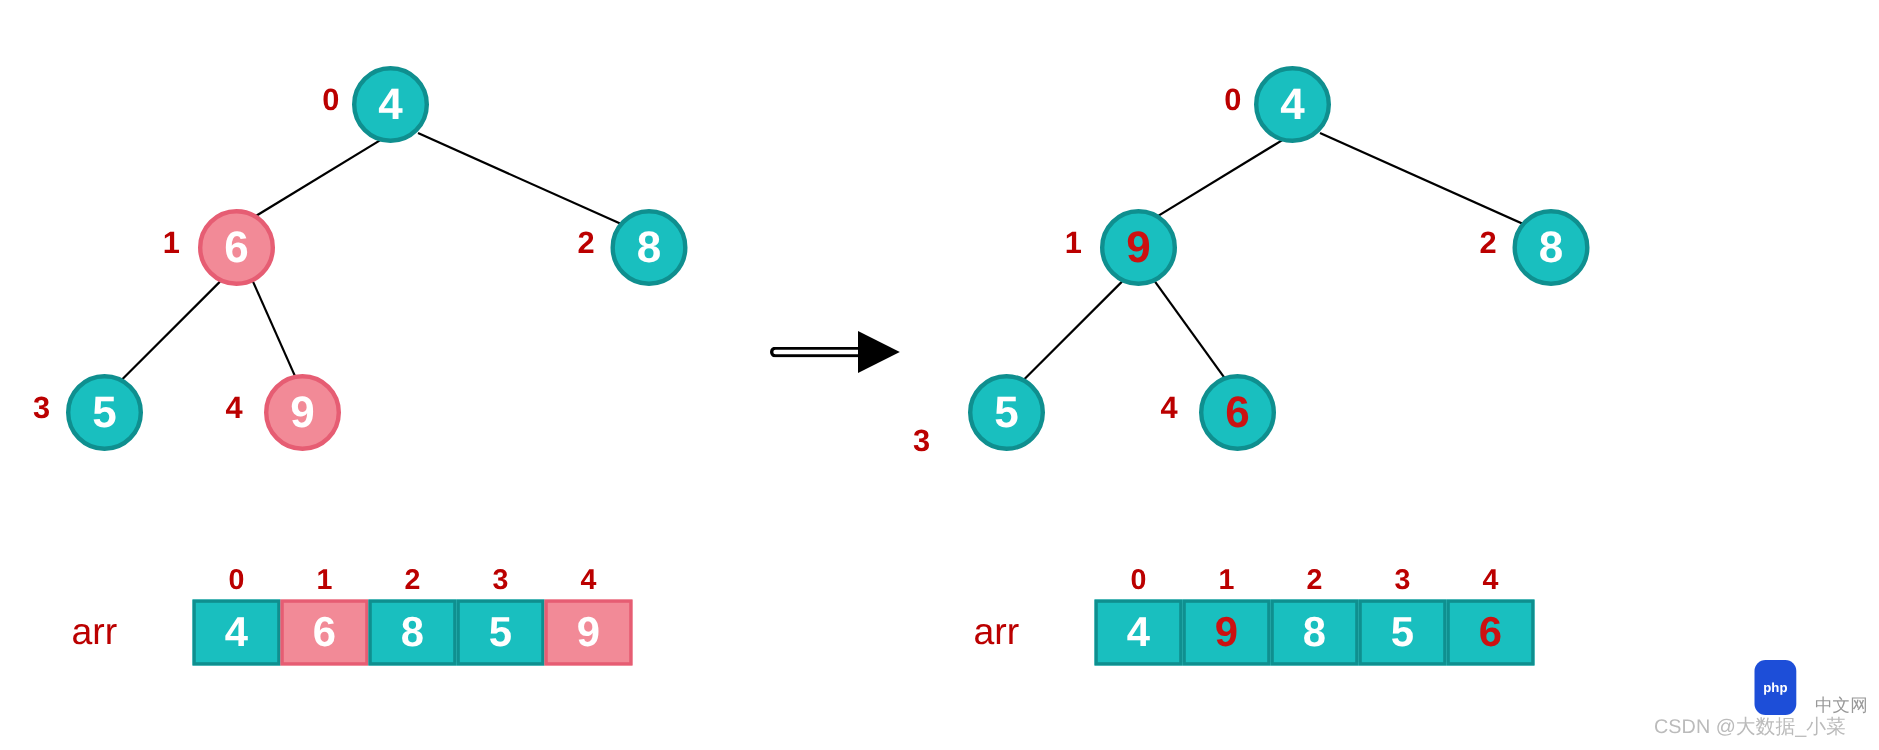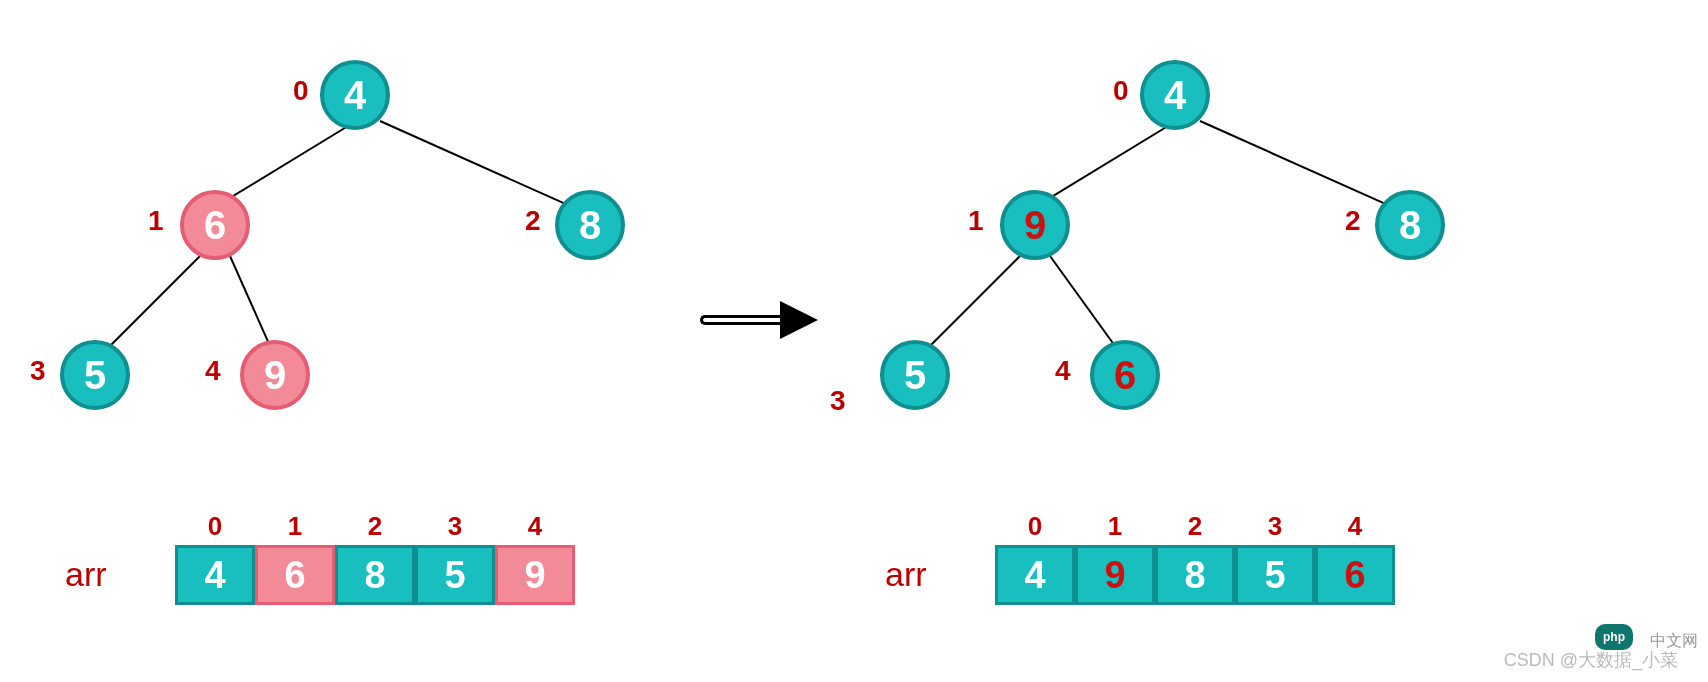--- a/index.html
+++ b/index.html
@@ -93,25 +93,25 @@
     color:#bbb; font-size:18px;margin-left:48px;
   }
   .watermark2 {
     position:absolute;
     right:10px; bottom:30px;
     color:#999; font-size:16px;
   }
   .php-badge {
     position:absolute;
     right:75px; bottom:32px;
-    background:#0f766e;
+    background:#1d4ed8;
     color:#fff;
     font-size:12px;
     font-weight:700;
-    padding:6px 8px;
+    padding:18px 8px;
     border-radius:10px;
   }
 </style>
 </head>
 <body>
 
 <div id="root">
     <div class="edge" style="left: 348px; top: 125px; width: 144.062px; transform: rotate(148.627deg);"></div>
     <div class="edge" style="left: 380px; top: 120px; width: 208.147px; transform: rotate(24.1022deg);"></div>
     <div class="edge" style="left: 200px; top: 255px; width: 134.35px; transform: rotate(135deg);"></div>

